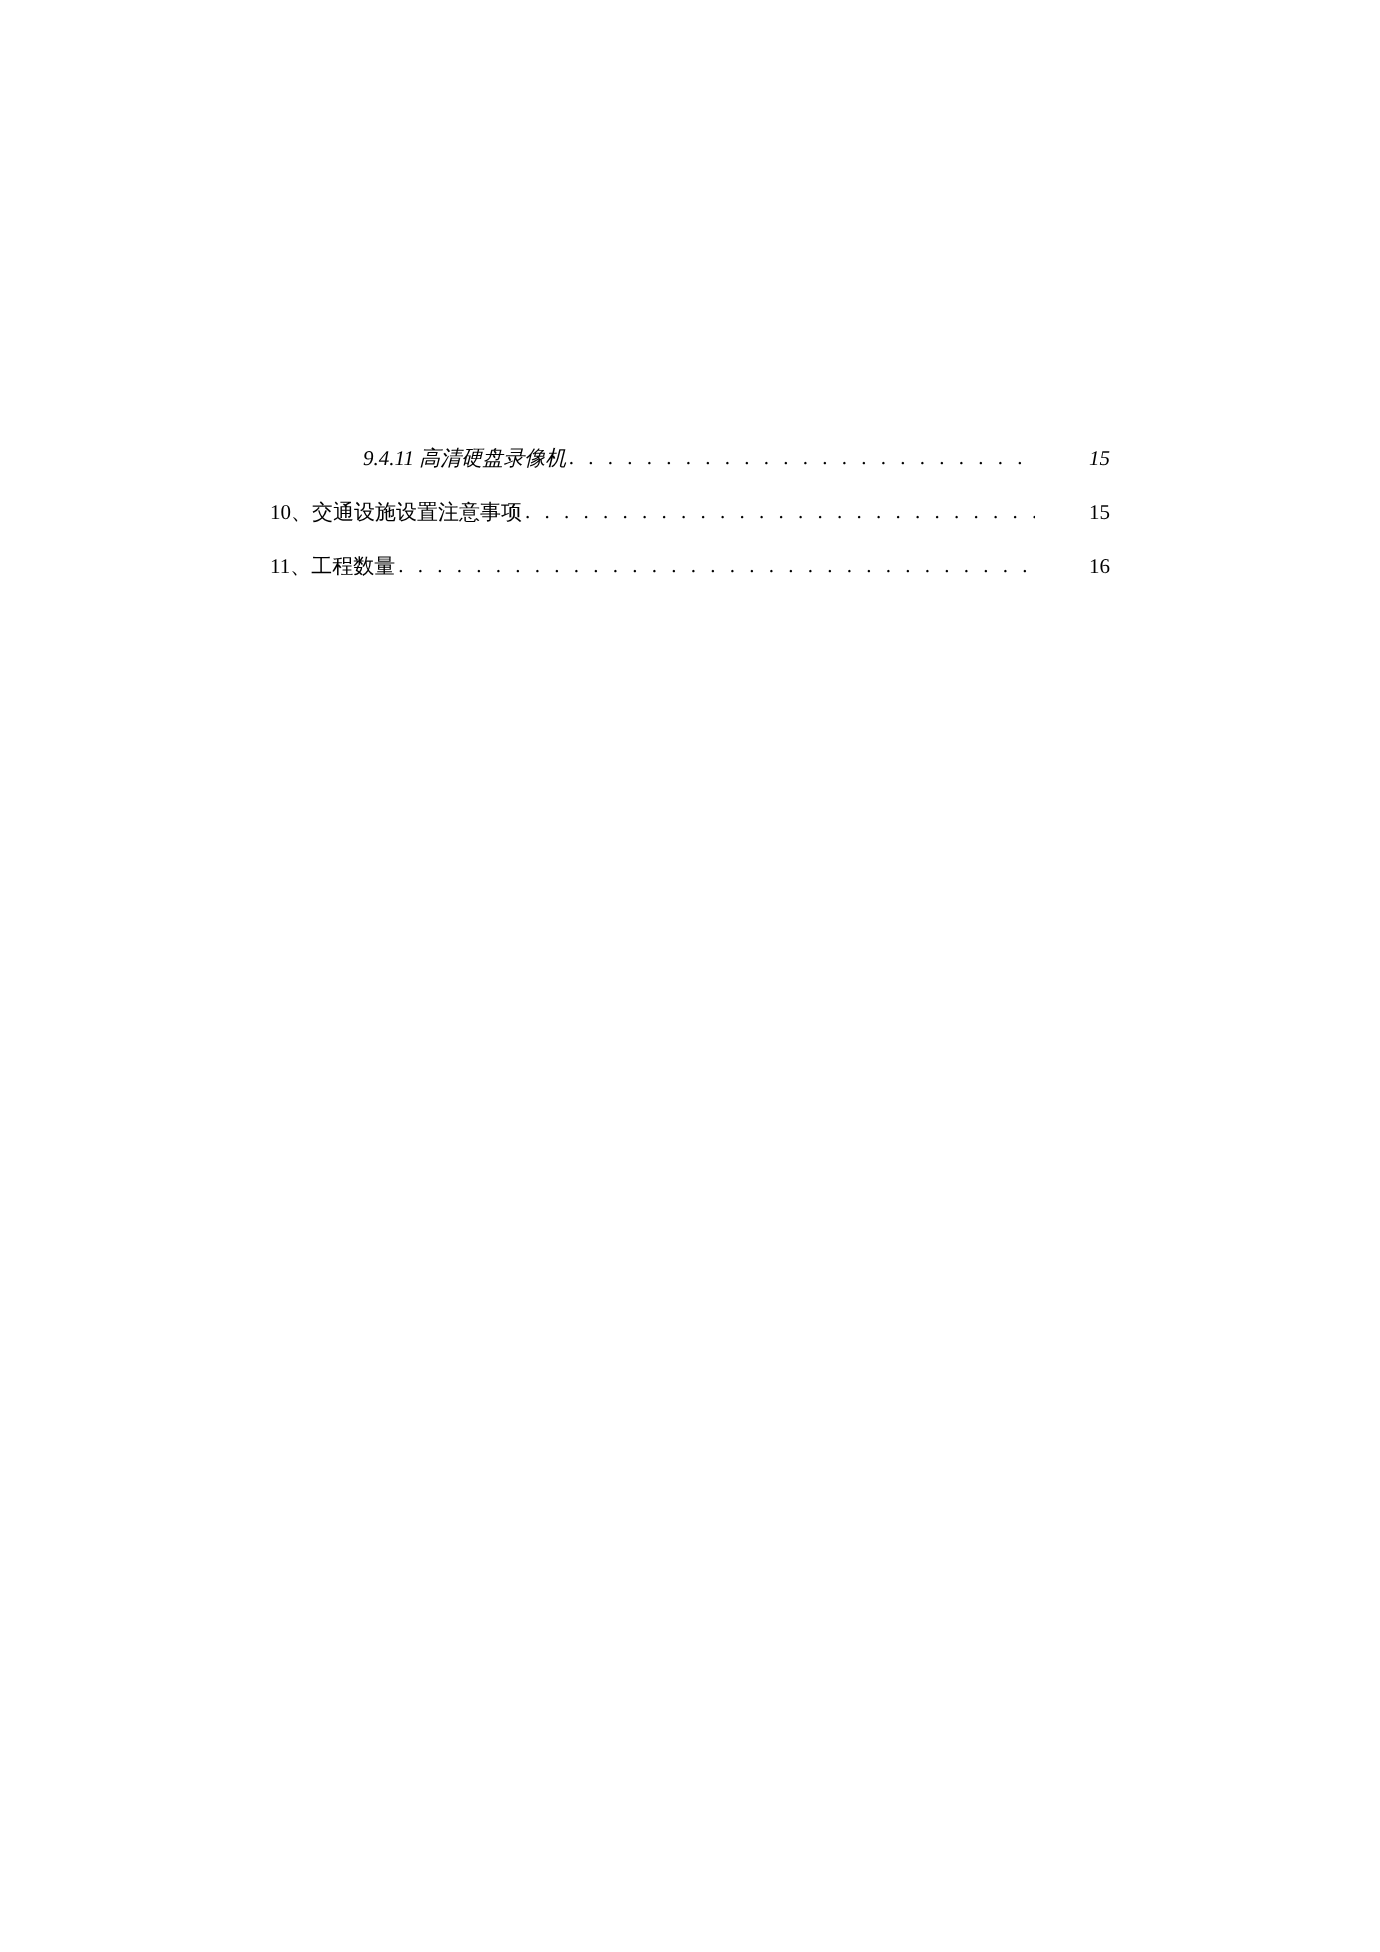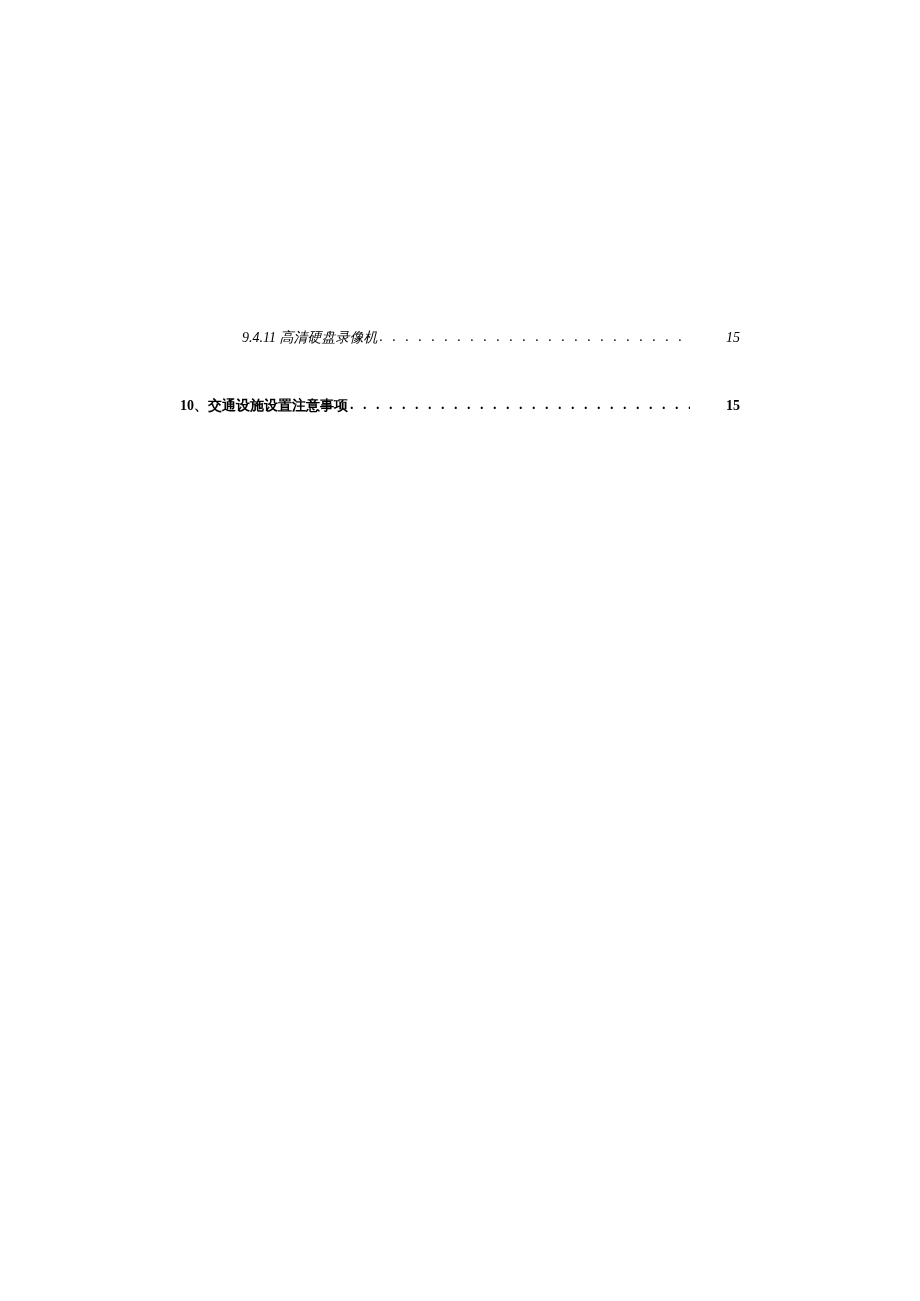--- a/index.html
+++ b/index.html
@@ -26,25 +26,24 @@
       margin-bottom: 18px;
       font-size: 14px;
       color: #000000;
     }
     .toc-line.sub {
       padding-left: 62px;
       font-style: italic;
       font-family: "Times New Roman", "SimSun", serif;
     }
     .toc-line.main {
-      font-weight: bold;
+      font-weight: normal;
     }
     .toc-label {
       white-space: nowrap;
-      margin-top: 32px;
     }
     .toc-dots {
       flex: 1;
       overflow: hidden;
       white-space: nowrap;
       letter-spacing: 3px;
       padding: 0 2px;
       position: relative;
       top: -1px;
     }
@@ -77,14 +76,21 @@
   </div>
 
   <div class="toc-line main">
     <span class="toc-label">
       <span class="num-prefix">10</span><span>、</span><span>交通设施设置注意事项</span>
     </span>
     <span class="toc-dots"></span>
     <span class="toc-page">15</span>
   </div>
 
+  <div class="toc-line main">
+    <span class="toc-label">
+      <span class="num-prefix">11</span><span>、</span><span>工程数量</span>
+    </span>
+    <span class="toc-dots"></span>
+    <span class="toc-page">16</span>
+  </div>
 
 </div>
 
 </body></html>

